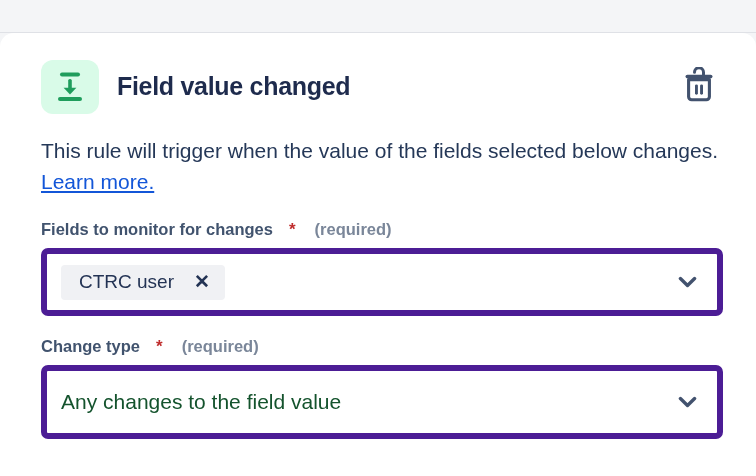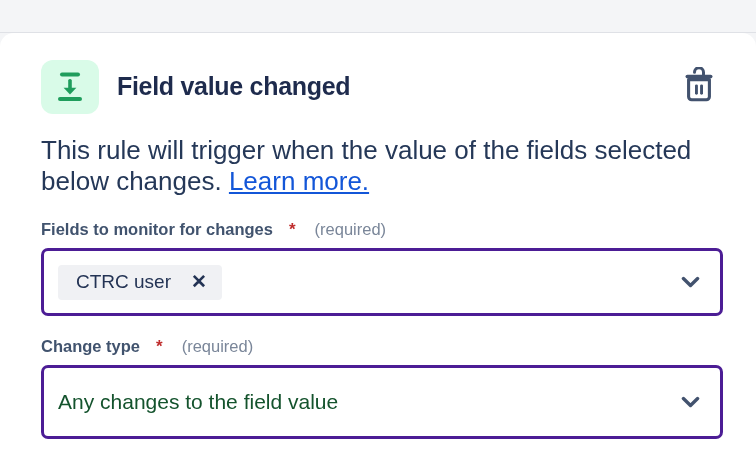--- a/index.html
+++ b/index.html
@@ -90,21 +90,21 @@
     justify-content: center;
     background: transparent;
     border: none;
     cursor: pointer;
     margin-right: 4px;
   }
 
   
   .description {
     margin: 22px 0 0 8px;
-    font-size: 26px;
+    font-size: 21px;
     line-height: 31px;
     color: #253858;
     max-width: 680px;
   }
 
   .description a {
     color: #1356d8;
     text-decoration: underline;
     text-underline-offset: 2px;
   }
@@ -127,29 +127,29 @@
 
   .field-label .req-star {
     color: #bf2d2d;
     font-weight: bold;
     margin-left: 4px;
     font-size: 17px;
   }
 
   .field-label .req-text {
     color: #7a8699;
-    font-weight: normal;
+    font-weight: bold;
     margin-left: 7px;
   }
 
   
   .select-control {
     position: relative;
     width: 682px;
-    border: 3px solid #4c1d95;
+    border: 6px solid #4c1d95;
     border-radius: 7px;
     background: #ffffff;
     display: flex;
     align-items: center;
     padding: 0 46px 0 14px;
   }
 
   .select-control.multi {
     min-height: 68px;
   }

